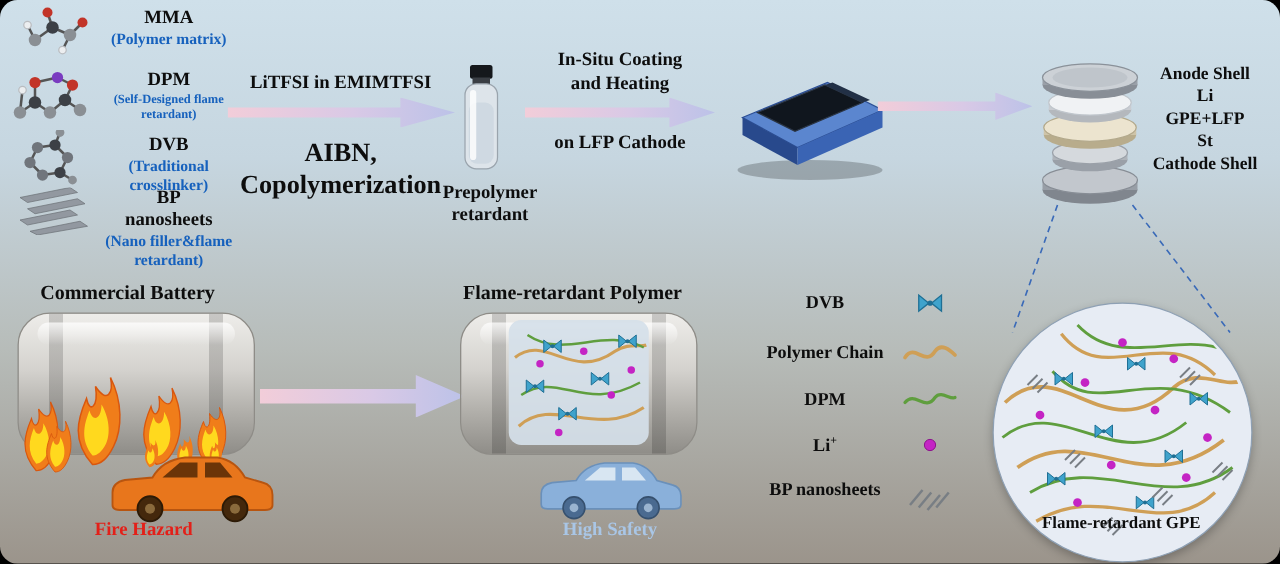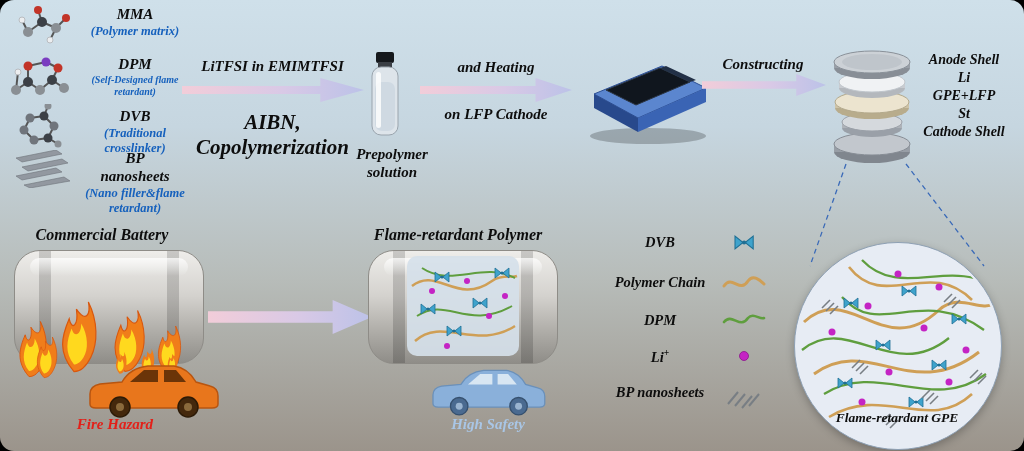--- a/index.html
+++ b/index.html
@@ -1,18 +1,18 @@
 <!DOCTYPE html>
 <html><head>
 <meta charset="utf-8">
 <style>
   html,body{margin:0;padding:0;background:#000;}
   .canvas{position:relative;width:1024px;height:451px;border-radius:14px;overflow:hidden;
     background:linear-gradient(180deg,#cfe0ea 0%,#c6d6e0 28%,#b7bcb9 62%,#9b948b 100%);
-    font-family:"Liberation Serif",serif;font-style:italic;}
+    font-family:"Liberation Serif",serif;}
   .t{position:absolute;font-weight:700;color:#0d0d0d;text-align:center;line-height:1.18;}
   .blue{color:#1661bd;}
   .red{color:#e32019;}
   .safety{color:#a9c6e6;}
   .arrow{position:absolute;background:linear-gradient(90deg,#f2cdd9 0%,#d9c9e6 55%,#bcc2e8 100%);
     clip-path:polygon(0 33%,76% 33%,76% 0,100% 50%,76% 100%,76% 67%,0 67%);}
   .battery{position:absolute;border-radius:26px;border:1px solid #8e8c87;
     background:
       linear-gradient(90deg,rgba(0,0,0,0) 0 13%,rgba(0,0,0,0.16) 13% 19%,rgba(0,0,0,0) 19% 81%,rgba(0,0,0,0.16) 81% 87%,rgba(0,0,0,0) 87%),
       linear-gradient(180deg,#eeedea 0%,#d4d2ce 40%,#b1afaa 70%,#8f8d88 100%);}
@@ -114,36 +114,36 @@
   <div class="t" style="left:175px;top:110px;width:195px;font-size:21px">AIBN, Copolymerization</div>
 
   <svg style="left:366px;top:52px" width="38" height="86" viewBox="0 0 38 86">
     <rect x="10" y="0" width="18" height="11" rx="2" fill="#15181c"></rect>
     <rect x="12" y="10" width="14" height="6" fill="#3a3e44"></rect>
     <rect x="6" y="15" width="26" height="68" rx="9" fill="#dde4ea" stroke="#9aa4ad"></rect>
     <rect x="9" y="30" width="20" height="49" rx="7" fill="#cfd9e2"></rect>
     <rect x="10" y="20" width="5" height="56" rx="2.5" fill="rgba(255,255,255,0.8)"></rect>
   </svg>
   <div class="t" style="left:344px;top:146px;width:96px;font-size:15px">Prepolymer</div>
-  <div class="t" style="left:344px;top:164px;width:96px;font-size:15px">solution</div>
-
+  <div class="t" style="left:344px;top:164px;width:96px;font-size:15px">retardant</div>
+
+  <div class="t" style="left:420px;top:40px;width:152px;font-size:15px">In-Situ Coating</div>
   <div class="t" style="left:420px;top:59px;width:152px;font-size:15px">and Heating</div>
   <div class="arrow" style="left:420px;top:78px;width:152px;height:24px"></div>
   <div class="t" style="left:418px;top:106px;width:156px;font-size:15px">on LFP Cathode</div>
 
   <svg style="left:586px;top:50px" width="124" height="96" viewBox="0 0 124 96">
     <ellipse cx="62" cy="86" rx="58" ry="8" fill="rgba(0,0,0,0.22)"></ellipse>
     <polygon points="8,44 76,16 120,38 52,68" fill="#5b86cf" stroke="#2c4f96" stroke-width="1"></polygon>
     <polygon points="8,44 52,68 52,82 8,58" fill="#28498c"></polygon>
     <polygon points="52,68 120,38 120,52 52,82" fill="#3a64b4"></polygon>
     <polygon points="20,40 74,18 104,32 50,55" fill="#10161e" stroke="#2a3442" stroke-width="1"></polygon>
     <polygon points="74,18 80,16 110,30 104,32" fill="#223046"></polygon>
   </svg>
 
-  <div class="t" style="left:700px;top:56px;width:126px;font-size:15px">Constructing</div>
   <div class="arrow" style="left:702px;top:74px;width:124px;height:22px"></div>
 
   <svg style="left:828px;top:48px" width="88" height="118" viewBox="0 0 88 118">
     <g>
         <ellipse cx="44" cy="104" rx="38" ry="11" fill="#80868e"></ellipse>
         <rect x="6" y="96" width="76" height="8" fill="#989ea6"></rect>
         <ellipse cx="44" cy="96" rx="38" ry="11" fill="#c2c7cd" stroke="#878d95"></ellipse>
       </g>
     <g>
         <ellipse cx="44" cy="80" rx="30" ry="9" fill="#9aa0a8"></ellipse>

